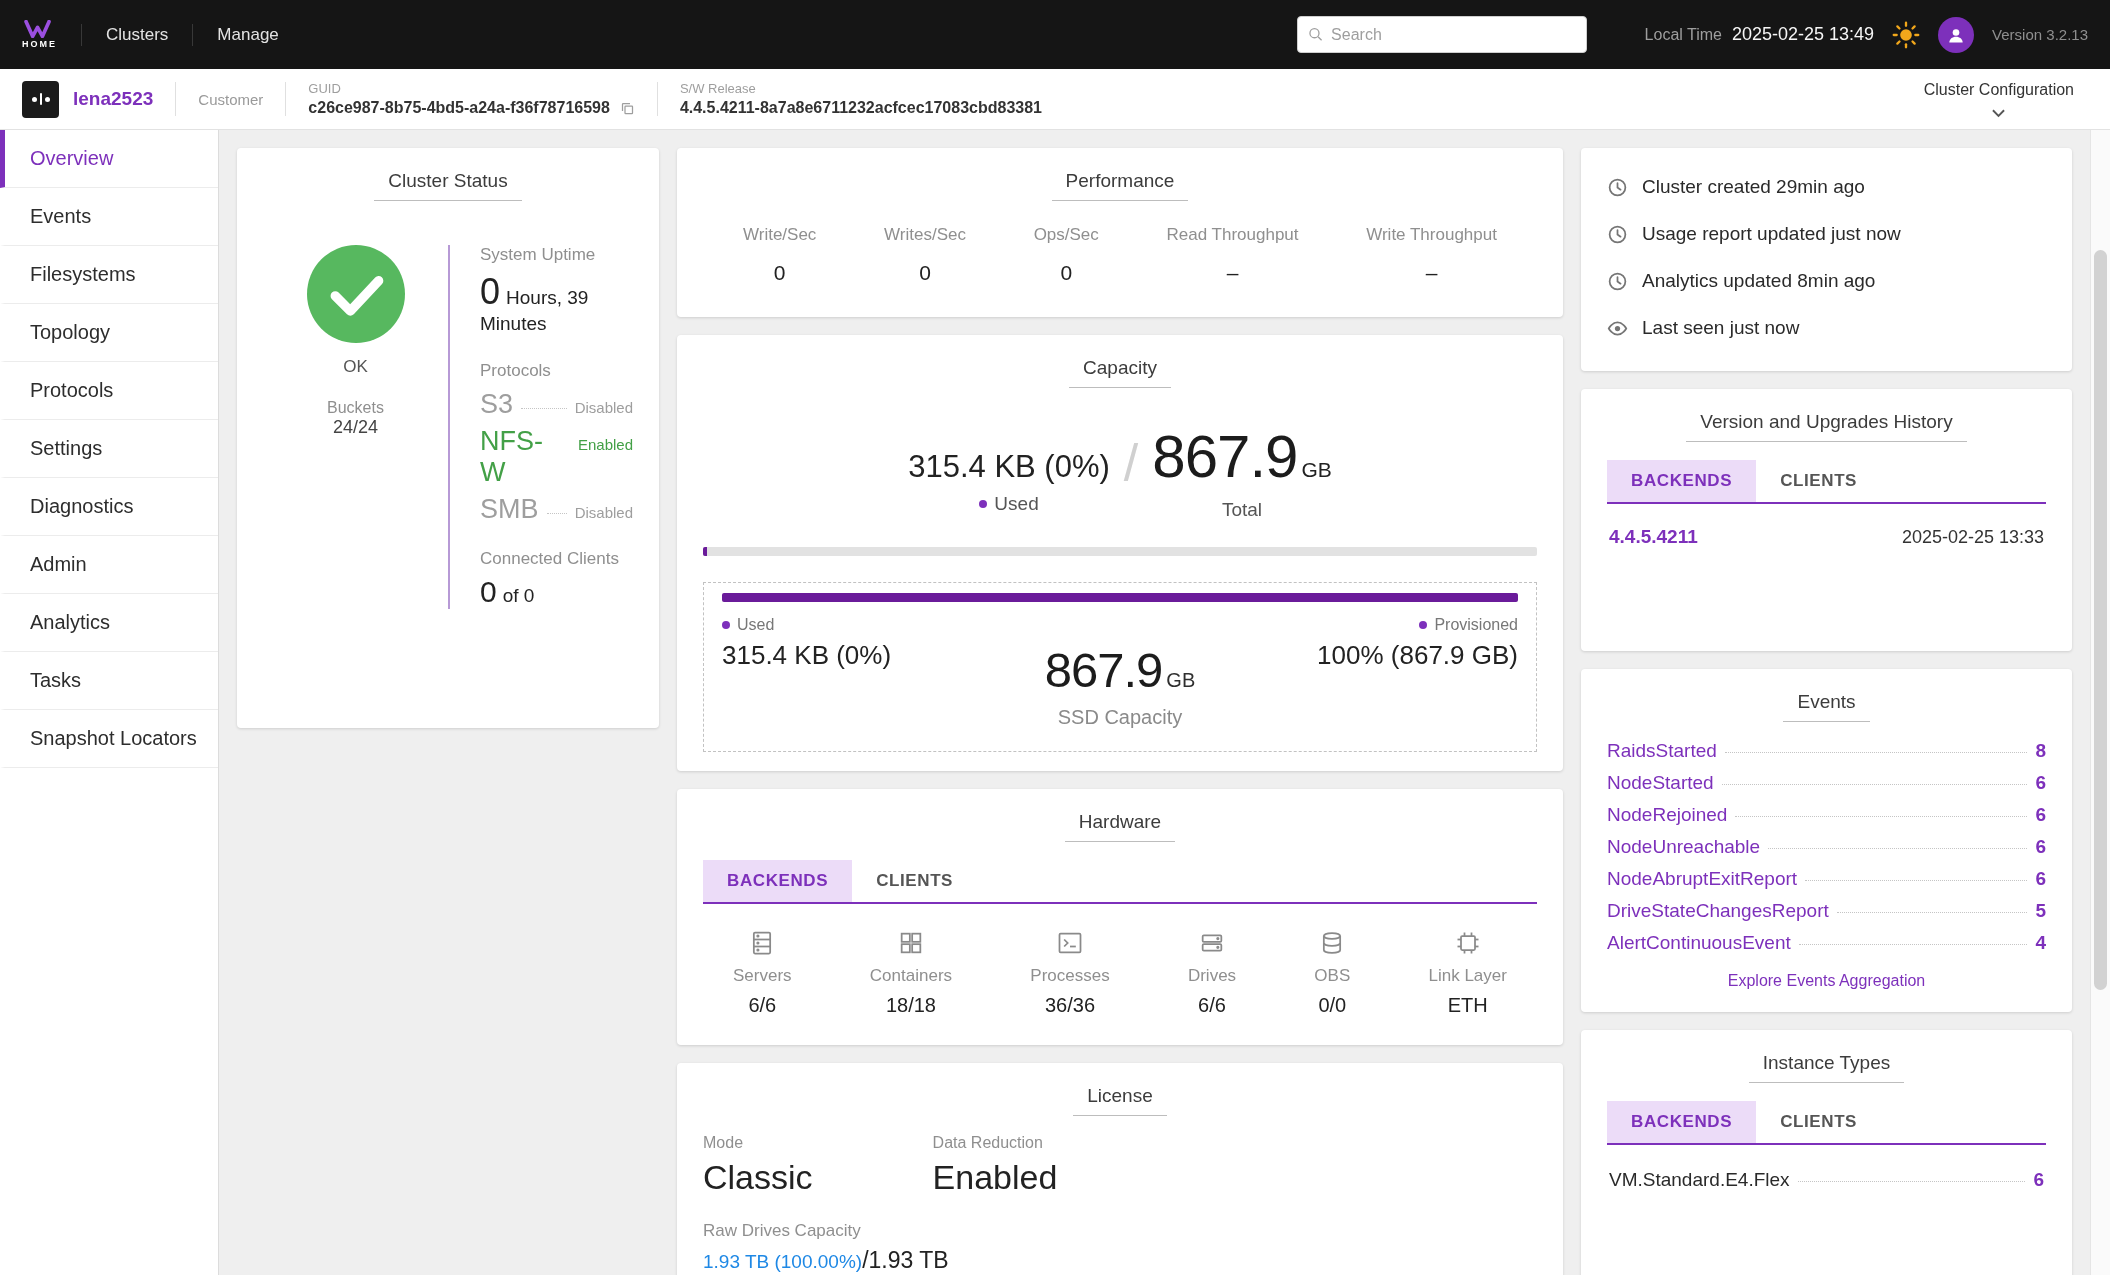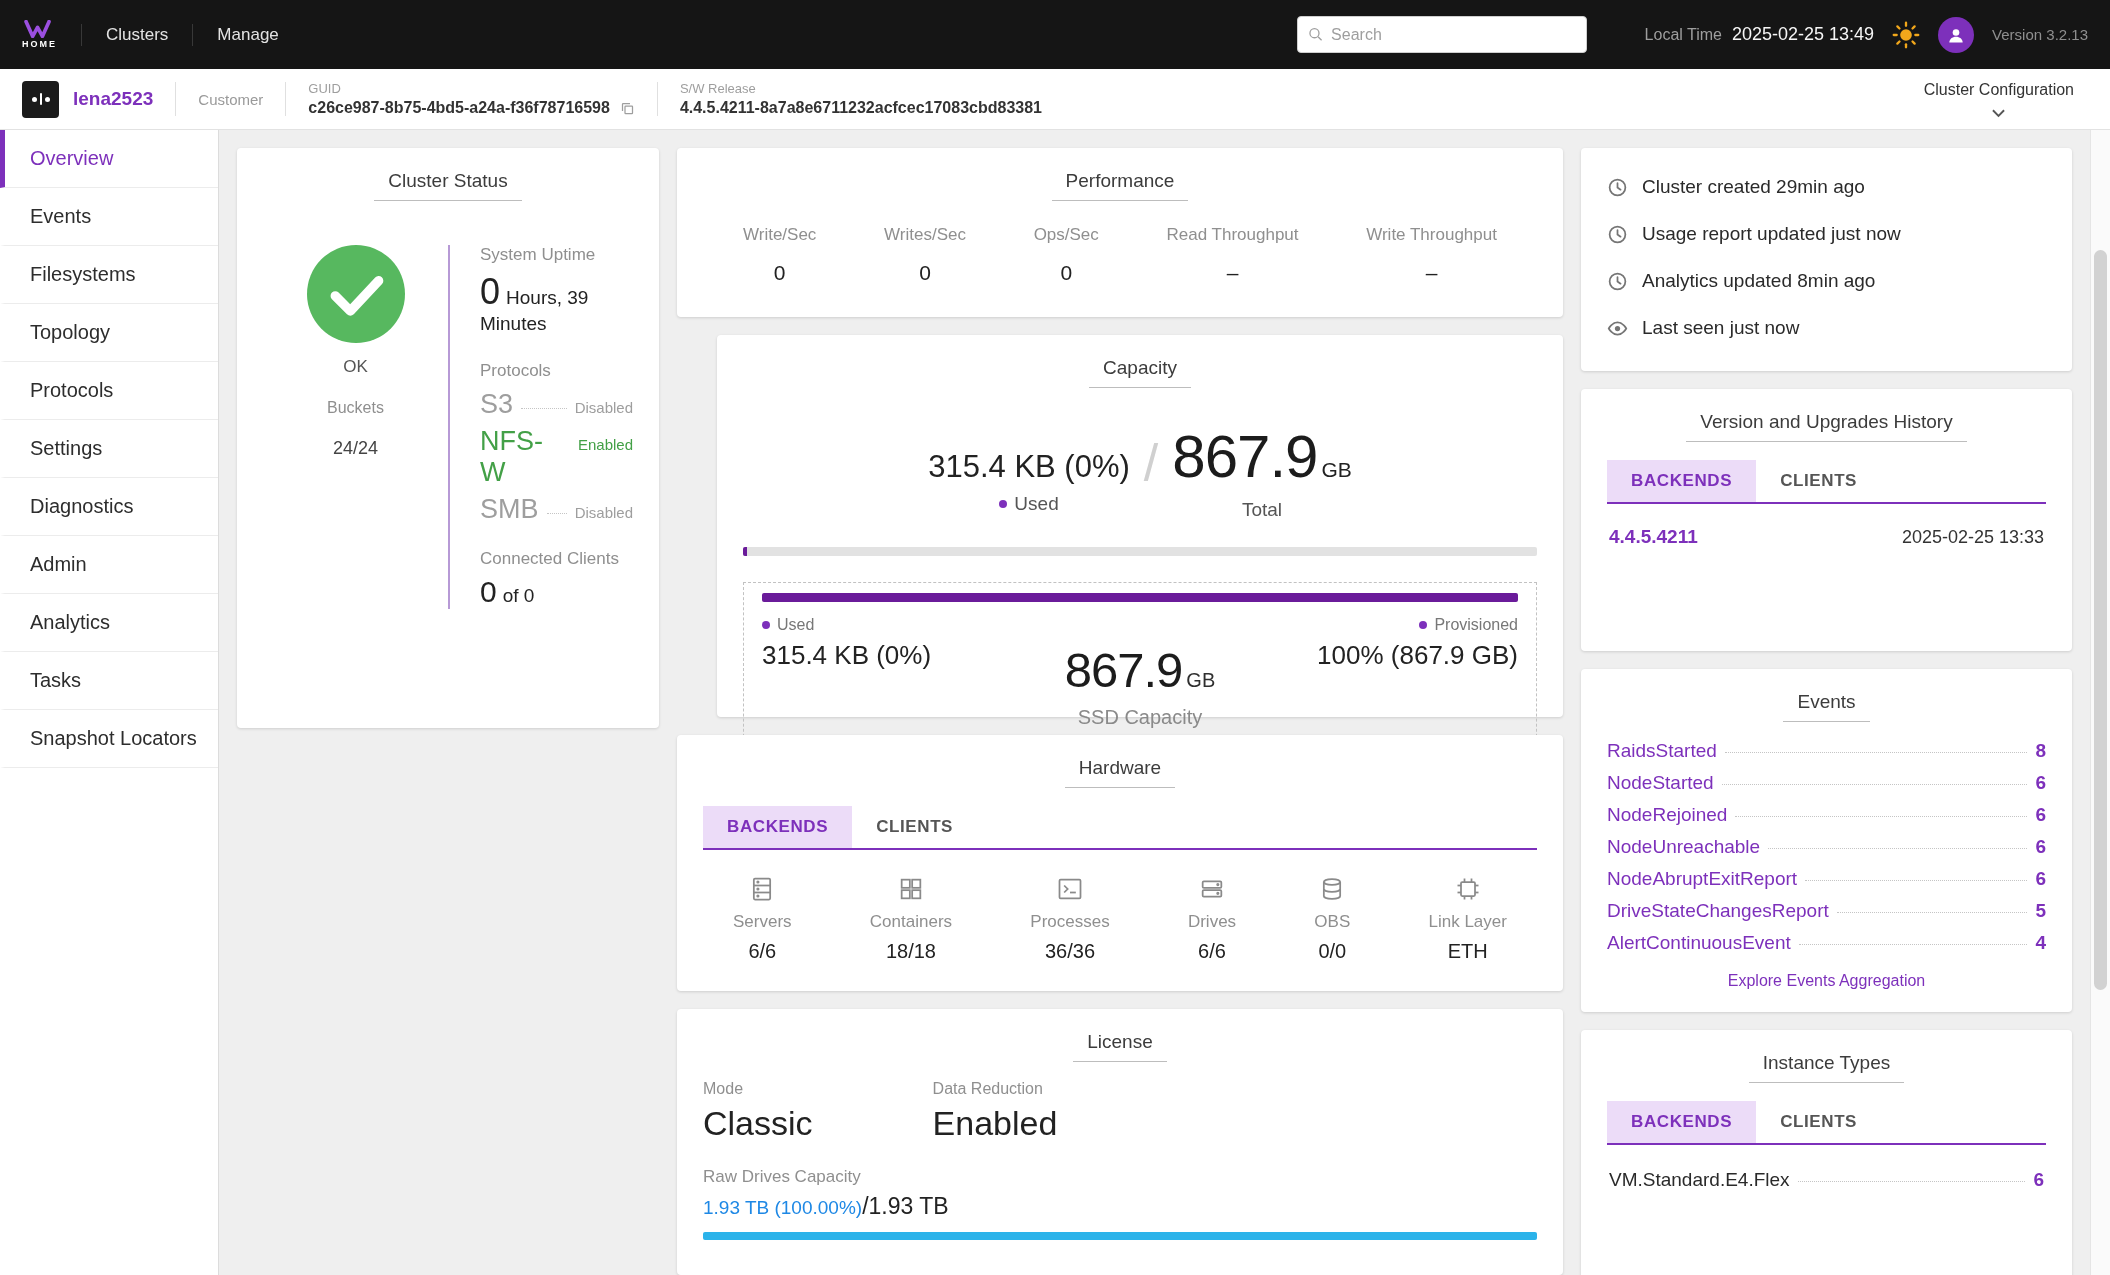--- a/index.html
+++ b/index.html
@@ -64,21 +64,21 @@
   
   .card{background:var(--card-bg);border-radius:4px;box-shadow:0 1px 3px rgba(0,0,0,.14);padding:22px 26px;}
   .card-title{text-align:center;margin-bottom:18px;}
   .card-title span{display:inline-block;font-size:19px;color:#3c3c3c;padding:0 14px 8px;border-bottom:1px solid #bdbdbd;}
 
   
   .cs-body{display:flex;margin-top:10px;}
   .cs-left{width:185px;display:flex;flex-direction:column;align-items:center;text-align:center;flex-shrink:0;padding-top:26px;}
   .cs-ok{font-size:17px;color:#555;margin-top:14px;}
   .cs-buckets-lbl{font-size:16px;color:var(--gray-label);margin-top:22px;}
-  .cs-buckets{font-size:18px;color:#444;margin-top:21px;}
+  .cs-buckets{font-size:18px;color:#444;margin-top:0;}
   .cs-right{flex:1;border-left:2px solid #b79ad6;padding-left:30px;margin-top:26px;}
   .mini-label{font-size:17px;color:var(--gray-label);}
   .cs-uptime{margin-top:6px;font-size:19px;color:#222;}
   .cs-uptime b{font-size:36px;font-weight:400;margin-right:6px;}
   .proto-list{margin-top:8px;margin-bottom:24px;}
   .proto-row{display:flex;align-items:baseline;margin-top:6px;}
   .proto-name{font-size:27px;color:#9e9e9e;font-weight:300;}
   .proto-row.enabled .proto-name{color:var(--green);}
   .dots{flex:1;border-bottom:2px dotted #cfcfcf;margin:0 8px;transform:translateY(-4px);}
   .dots.thin{border-bottom:1px dotted #c5c5c5;}
@@ -343,21 +343,21 @@
             <div class="perf-label">Read Throughput</div>
             <div class="perf-value">–</div>
           </div>
           <div class="perf-metric">
             <div class="perf-label">Write Throughput</div>
             <div class="perf-value">–</div>
           </div>
         </div>
       </section>
 
-      <section class="card" style="height:382px;margin-left:40px;">
+      <section class="card" style="height:436px;">
         <div class="card-title"><span>Capacity</span></div>
         <div class="cap-main">
           <div class="cap-group">
             <div class="cap-used">315.4 KB (0%)</div>
             <div class="cap-sub">
                 <span class="dot"></span>
                 <span>Used</span>
               </div>
           </div>
           <div class="cap-slash">/</div>

